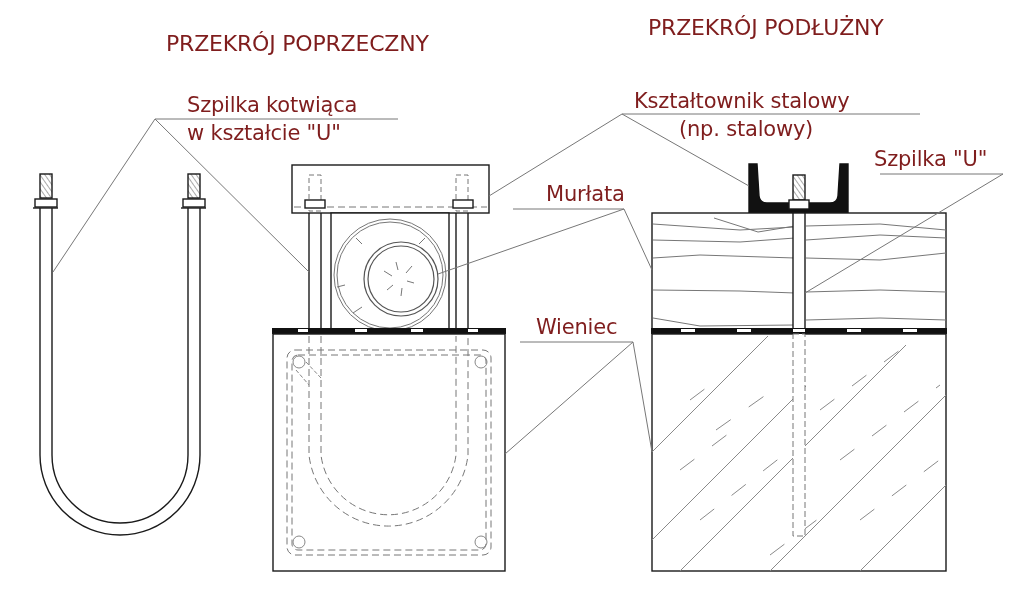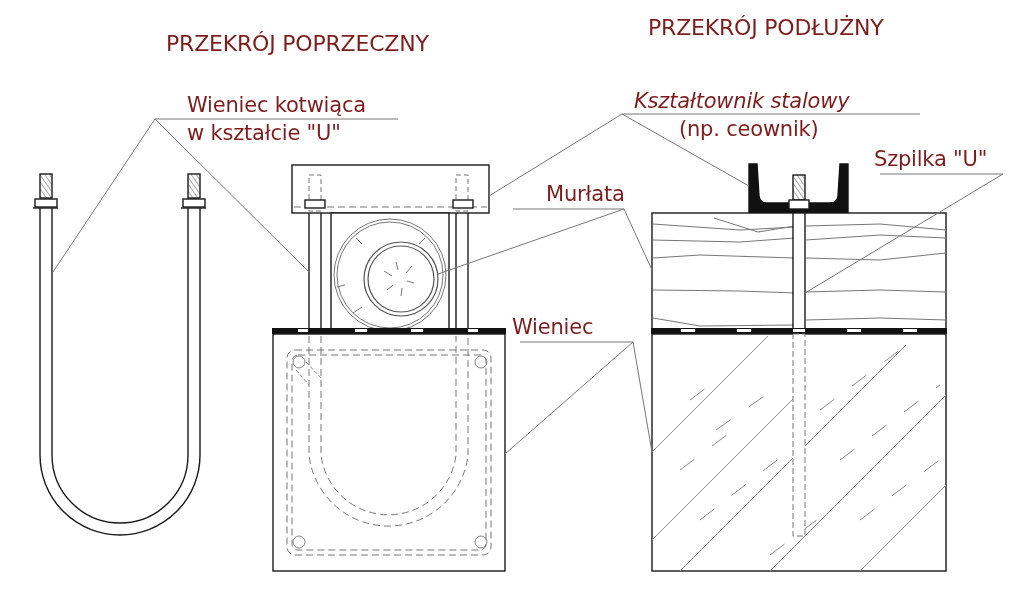--- a/index.html
+++ b/index.html
@@ -163,23 +163,23 @@
 
     <line x1="520" y1="342" x2="633" y2="342"></line>
     <line x1="633" y1="342" x2="505" y2="454"></line>
     <line x1="633" y1="342" x2="652" y2="452"></line>
   </g>
 </svg>
 
 <div class="lbl title" style="left:166px; top:32px;">PRZEKRÓJ POPRZECZNY</div>
 <div class="lbl title" style="left:648px; top:16px;">PRZEKRÓJ PODŁUŻNY</div>
 
-<div class="lbl" style="left:187px; top:93px;">Wieniec kotwiąca</div>
+<div class="lbl" style="left:187px; top:93px;">Szpilka kotwiąca</div>
 <div class="lbl" style="left:187px; top:121px;">w kształcie "U"</div>
 
-<div class="lbl" style="left:634px; top:89px;font-style:italic;">Kształtownik stalowy</div>
-<div class="lbl" style="left:679px; top:117px;">(np. ceownik)</div>
+<div class="lbl" style="left:634px; top:89px;">Kształtownik stalowy</div>
+<div class="lbl" style="left:679px; top:117px;">(np. stalowy)</div>
 
 <div class="lbl" style="left:874px; top:147px;">Szpilka "U"</div>
 
 <div class="lbl" style="left:546px; top:182px;">Murłata</div>
 
-<div class="lbl" style="left:512px; top:315px;">Wieniec</div>
+<div class="lbl" style="left:536px; top:315px;">Wieniec</div>
 
 </body></html>

